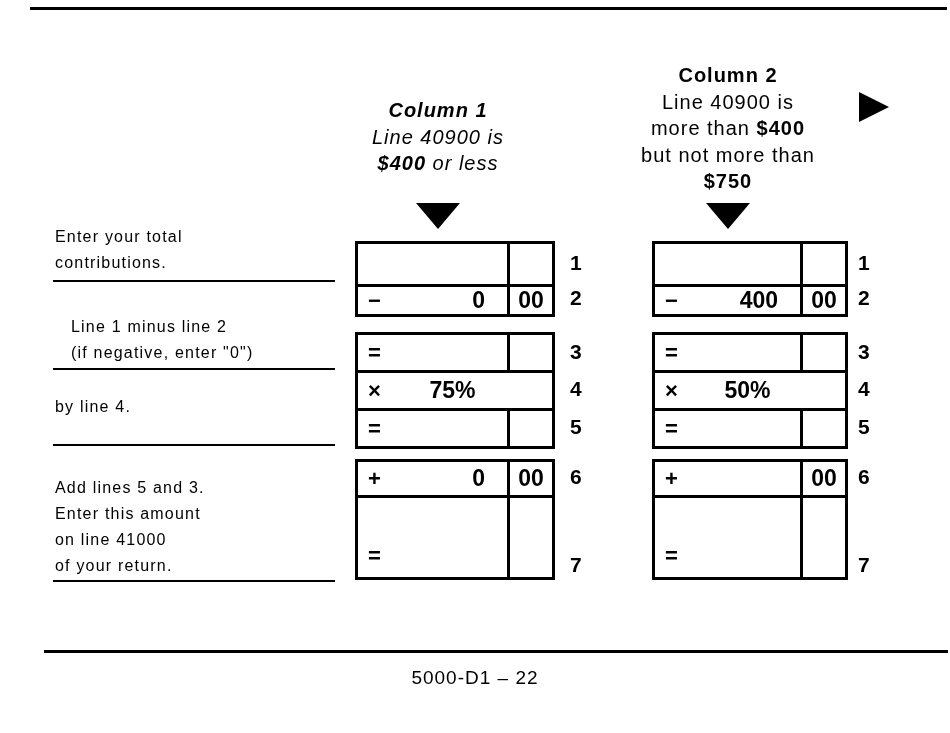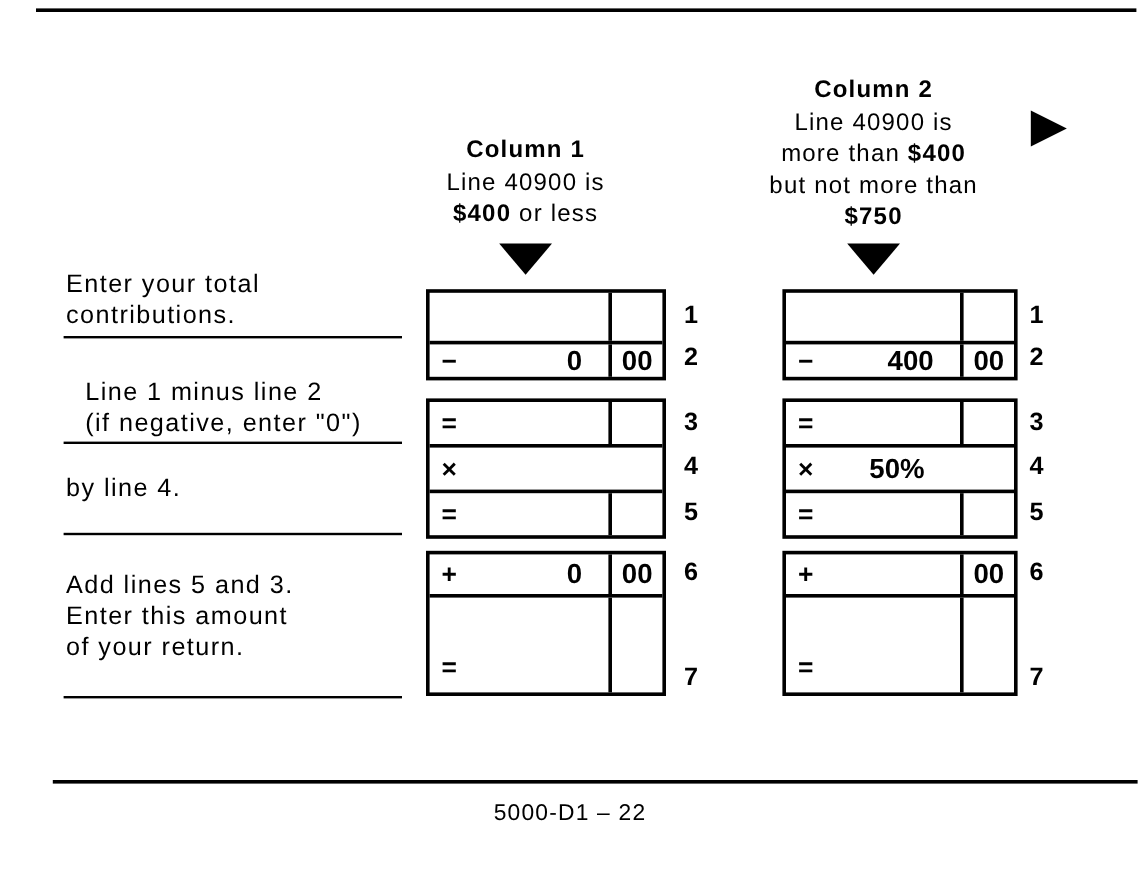--- a/index.html
+++ b/index.html
@@ -18,21 +18,21 @@
   .hdr { position: absolute; text-align: center; font-size: 20px; line-height: 26.5px; letter-spacing: 1px; }
   .b { font-weight: bold; }
 
   .tri-down { position: absolute; width: 0; height: 0;
     border-left: 22px solid transparent; border-right: 22px solid transparent;
     border-top: 26px solid #000; }
   .tri-right { position: absolute; width: 0; height: 0;
     border-top: 15px solid transparent; border-bottom: 15px solid transparent;
     border-left: 30px solid #000; }
 
-  .lbl { position: absolute; left: 55px; font-size: 21px; line-height: 26px; letter-spacing: 1.2px; }
+  .lbl { position: absolute; left: 55px; font-size: 16px; line-height: 26px; letter-spacing: 1.2px; }
 
   .box { position: absolute; border: 3px solid #000; box-sizing: border-box; background: #fff; }
   .row { display: flex; box-sizing: border-box; width: 100%; }
   .row.bt { border-top: 3px solid #000; }
   .cell-d { flex: 1; display: flex; align-items: center; min-width: 0; }
   .cell-d.v-bottom { align-items: flex-end; }
   .cell-c { width: 45px; box-sizing: border-box; border-left: 3px solid #000;
     display: flex; align-items: center; justify-content: center; margin-left: 16px; }
   .cell-full { flex: 1; display: flex; align-items: center; }
   .op { font-size: 22px; font-weight: bold; padding-left: 10px; }
@@ -46,21 +46,21 @@
     font-size: 19px; letter-spacing: 1px; }
 </style>
 </head>
 <body>
 
 <div class="page">
 
   <div class="rule" style="left:30px; top:7px; width:917px;"></div>
   <div class="rule" style="left:44px; top:650px; width:904px;"></div>
 
-  <div class="hdr" style="left:338px; top:112px; width:200px;">
+  <div class="hdr" style="left:338px; top:97px; width:200px;font-style:italic;">
     <div class="b">Column 1</div>
     <div>Line 40900 is</div>
     <div><span class="b">$400</span><span> or less</span></div>
   </div>
   <div class="tri-down" style="left:416px; top:203px;"></div>
 
   <div class="hdr" style="left:608px; top:62px; width:240px;">
     <div class="b">Column 2</div>
     <div>Line 40900 is</div>
     <div><span>more than </span><span class="b">$400</span></div>
@@ -84,20 +84,21 @@
   <div class="lbl-rule" style="top:368px;"></div>
 
   <div class="lbl" style="top:394px;">
     <div>by line 4.</div>
   </div>
   <div class="lbl-rule" style="top:444px;"></div>
 
   <div class="lbl" style="top:475px;">
     <div>Add lines 5 and 3.</div>
     <div>Enter this amount</div>
+    <div>on line 41000</div>
     <div>of your return.</div>
   </div>
   <div class="lbl-rule" style="top:580px;"></div>
 
   <div class="box" style="left:355px; top:241px; width:200px; height:76px;">
     <div class="row" style="height:40px;">
       <div class="cell-d">
           <span class="op"></span>
           <span class="amt"></span>
         </div>
@@ -122,20 +123,21 @@
           <span class="op">=</span>
           <span class="amt"></span>
         </div>
       <div class="cell-c">
           <span class="amt-c"></span>
         </div>
     </div>
     <div class="row bt" style="height:38px;">
       <div class="cell-full">
           <span class="op">×</span>
+          <span class="pct">75%</span>
         </div>
     </div>
     <div class="row bt" style="height:38px;">
       <div class="cell-d">
           <span class="op">=</span>
           <span class="amt"></span>
         </div>
       <div class="cell-c">
           <span class="amt-c"></span>
         </div>

